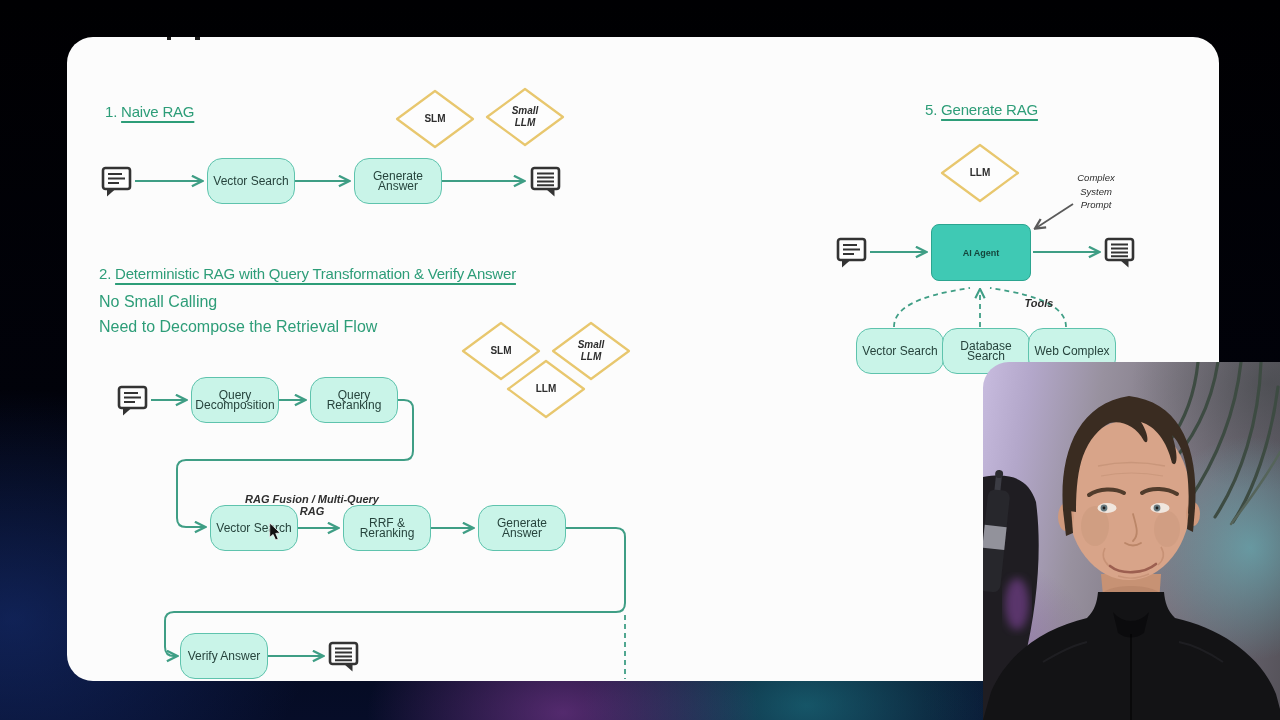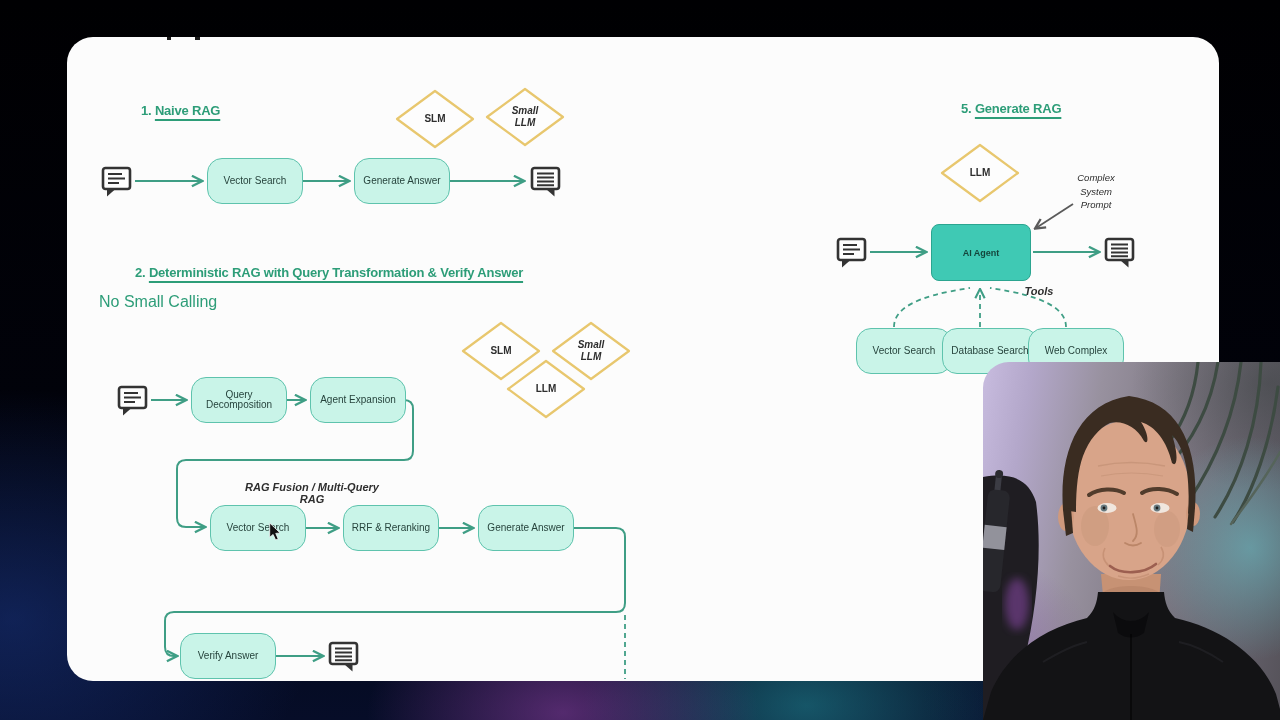--- a/index.html
+++ b/index.html
@@ -16,44 +16,44 @@
   
   .canvas {
     position:absolute; left:67px; top:37px; width:1152px; height:644px;
     background:#fcfcfc; border-radius:26px; z-index:1;
   }
   .conn-svg { position:absolute; left:0; top:0; width:1152px; height:644px; pointer-events:none; }
   .conn { fill:none; stroke:var(--connector,#3f9e85); stroke-width:2; }
   .conn-dash { fill:none; stroke:var(--connector,#3f9e85); stroke-width:1.8; stroke-dasharray:5 4; }
   .conn-gray { fill:none; stroke:#5a5a5a; stroke-width:1.8; }
 
-  .sec-title { position:absolute; font-size:13px; font-weight:bold; color:var(--accent-green,#2d9d78); letter-spacing:-.2px; white-space:nowrap;margin-left:36px; }
+  .sec-title { position:absolute; font-size:15px; font-weight:normal; color:var(--accent-green,#2d9d78); letter-spacing:-.2px; white-space:nowrap; }
   .sec-title .ttext { text-decoration:underline; text-decoration-thickness:1.5px; text-underline-offset:4px; }
   .sec-note { position:absolute; font-size:16px; color:var(--accent-green,#2d9d78); white-space:nowrap; }
 
   .node {
-    position:absolute; width:96px; height:46px; border-radius:15px;
+    position:absolute; width:88px; height:46px; border-radius:15px;
     background:var(--node-fill,#c9f4e8); border:1.5px solid var(--node-border,#5ec3ad);
     display:flex; align-items:center; justify-content:center; text-align:center;
-    font-size:10px; color:#26433c; line-height:10px; box-sizing:border-box;
+    font-size:12px; color:#26433c; line-height:10px; box-sizing:border-box;
   }
   .agent-node {
     position:absolute; width:100px; height:57px; border-radius:8px;
     background:var(--agent-fill,#3fc9b4); border:1.5px solid var(--agent-border,#2ba590);
     display:flex; align-items:center; justify-content:center;
     font-size:9px; font-weight:bold; color:#14453c; box-sizing:border-box;
   }
   .diamond { position:absolute; width:80px; height:60px; }
   .diamond svg { position:absolute; left:0; top:0; width:100%; height:100%; }
   .diamond polygon { fill:#fdfdfd; stroke:var(--diamond-border,#e8c76e); stroke-width:2.2; stroke-linejoin:round; }
   .dlabel { position:absolute; inset:0; display:flex; align-items:center; justify-content:center; text-align:center; font-size:10px; font-weight:bold; color:#2e2e2e; line-height:12px; }
   .it { font-style:italic; }
   .preline { white-space:pre-line; }
 
-  .free-label { position:absolute; font-size:11px; font-weight:bold; font-style:italic; color:var(--dark-text,#2e2e2e); text-align:center; }
+  .free-label { position:absolute; font-size:11px; font-weight:bold; font-style:italic; color:var(--dark-text,#2e2e2e); text-align:center;margin-top:12px; }
   .anno { position:absolute; font-size:9.5px; font-weight:normal; font-style:italic; color:var(--dark-text,#2e2e2e); line-height:13.5px; text-align:center; }
 
   .chat { position:absolute; width:34px; height:34px; }
   .remnant { position:absolute; background:#191919; }
 
   
   .webcam {
     position:absolute; left:983px; top:362px; width:297px; height:358px; z-index:3;
     border-top-left-radius:26px; overflow:hidden;
     background:
@@ -147,20 +147,21 @@
   </div>
   <svg class="chat" style="left:461px;top:127px">
       <use href="#chat-out"></use>
     </svg>
 
   <div class="sec-title" style="left:32px;top:228px">
     <span>2.</span>
     <span class="ttext">Deterministic RAG with Query Transformation &amp; Verify Answer</span>
   </div>
   <div class="sec-note" style="left:32px;top:256px">No Small Calling</div>
+  <div class="sec-note" style="left:32px;top:281px">Need to Decompose the Retrieval Flow</div>
 
   <div class="diamond" style="left:394px;top:284px">
     <svg viewBox="0 0 80 60">
         <polygon points="40,2 78,30 40,58 2,30"></polygon>
       </svg>
     <div class="dlabel">SLM</div>
   </div>
   <div class="diamond" style="left:484px;top:284px">
     <svg viewBox="0 0 80 60">
         <polygon points="40,2 78,30 40,58 2,30"></polygon>
@@ -176,21 +177,21 @@
   </div>
 
   <svg class="chat" style="left:48px;top:346px">
       <use href="#chat-in"></use>
     </svg>
   <div class="node" style="left:124px;top:340px">
     <span class="preline">Query
 Decomposition</span>
   </div>
   <div class="node" style="left:243px;top:340px">
-    <span>Agent Expansion</span>
+    <span>Query Reranking</span>
   </div>
 
   <div class="free-label" style="left:165px;top:444px;width:160px">RAG Fusion / Multi-Query RAG</div>
 
   <div class="node" style="left:143px;top:468px">
     <span>Vector Search</span>
   </div>
   <div class="node" style="left:276px;top:468px">
     <span>RRF &amp; Reranking</span>
   </div>

